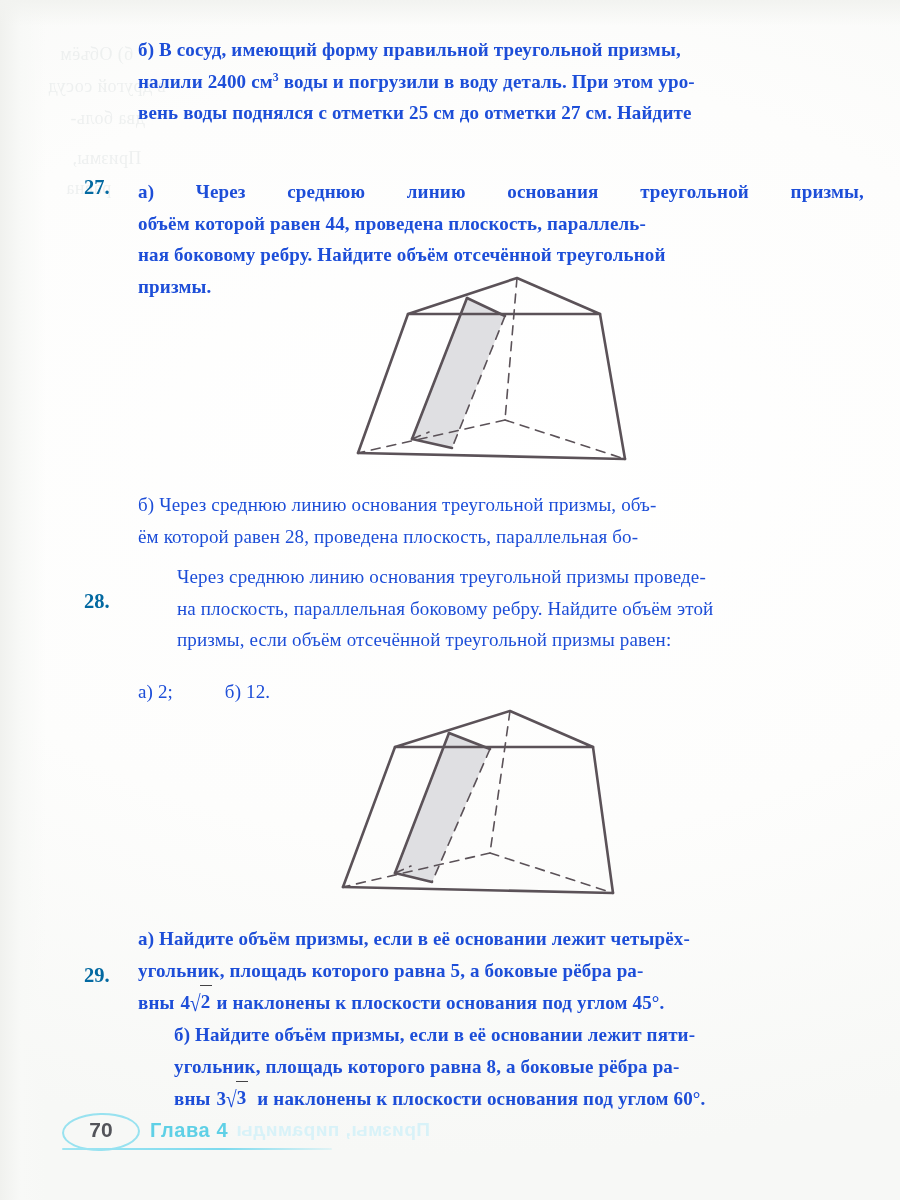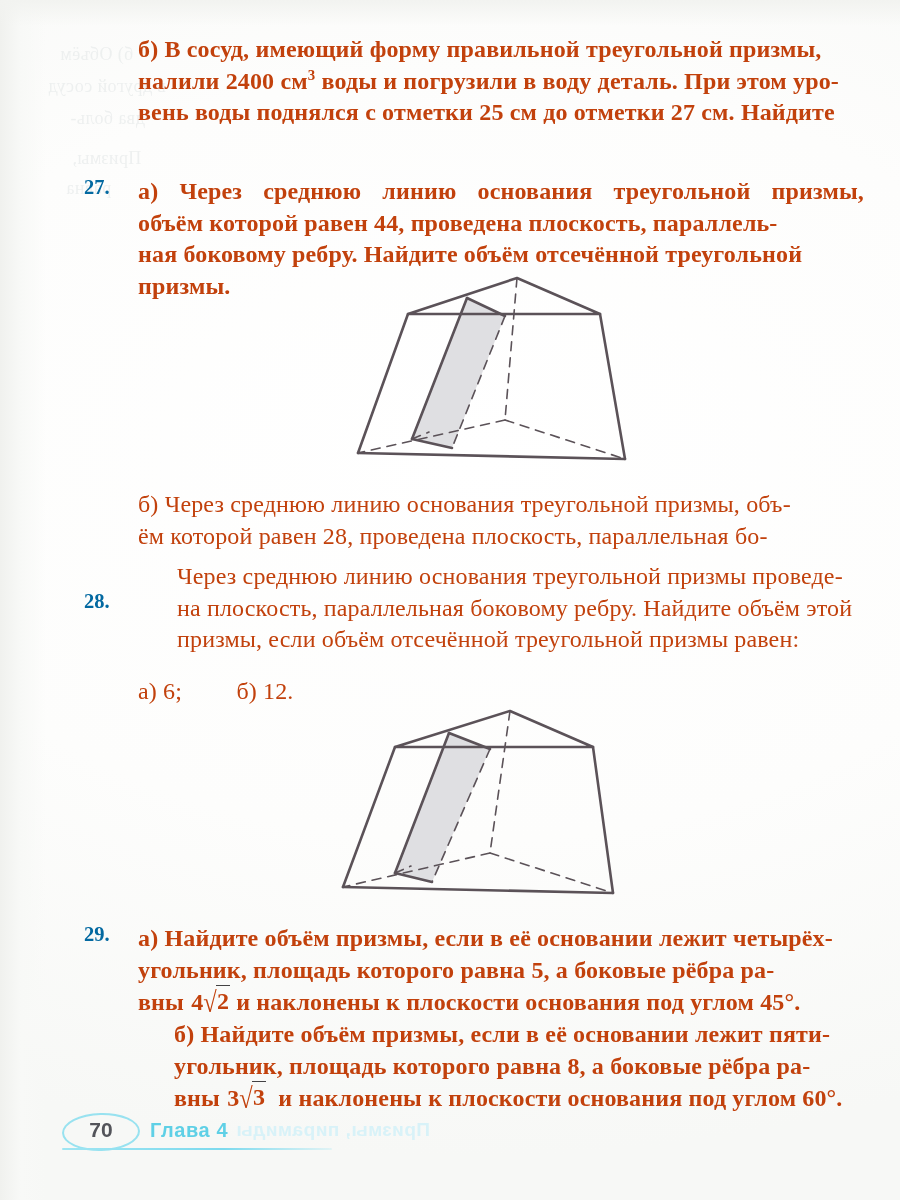--- a/index.html
+++ b/index.html
@@ -33,26 +33,26 @@
     transform:scaleX(-1);
     white-space:nowrap;pointer-events:none;user-select:none;
     font-size:18px;letter-spacing:.4px;
   }
 
   .content{position:absolute;left:0;top:0;width:900px;height:1200px;}
 
   
   .para{
     position:absolute;
-    font-size:24px;
+    font-size:19px;
     line-height:31.5px;
     text-align:justify;
     text-justify:inter-word;
     letter-spacing:.15px;
-    color:#c2410c;
+    color:#1d4ed8;
   }
   .num{
     position:absolute;
     font-weight:bold;
     font-size:20.5px;
     color:#0369a1;
   }
   .para.bold-run{font-weight:bold;}
   sup{font-size:.62em;vertical-align:super;line-height:0;}
 
@@ -188,21 +188,21 @@
 
   <div class="num" style="left:84px;top:590px;">28.</div>
 
   <div class="para" style="left:138px;top:561px;width:726px;margin-left:39px;">
     <div>Через среднюю линию основания треугольной призмы проведе-</div>
     <div>на плоскость, параллельная боковому ребру. Найдите объём этой</div>
     <div>призмы, если объём отсечённой треугольной призмы равен:</div>
   </div>
 
   <div class="para" style="left:138px;top:676px;width:400px;">
-    <span>а) 6;</span>
+    <span>а) 2;</span>
     <span style="display:inline-block;width:42px;"></span>
     <span>б) 12.</span>
   </div>
 
   <div class="figure" style="left:325px;top:697px;">
     <svg width="382" height="222" viewBox="0 0 382 222" xmlns="http://www.w3.org/2000/svg">
       <polygon points="124,36 165,52 107,185 70,176" fill="#d9d9dd" fill-opacity="0.85" stroke="none"></polygon>
       <g stroke="#5b5258" stroke-width="1.6" fill="none" stroke-dasharray="9,7" stroke-linecap="round">
         <path d="M185,14 L165,156"></path>
         <path d="M165,156 L18,190"></path>
@@ -215,21 +215,21 @@
         <path d="M70,50 L18,190"></path>
         <path d="M268,50 L288,196"></path>
         <path d="M18,190 L288,196"></path>
         <path d="M124,36 L70,176"></path>
         <path d="M124,36 L165,52"></path>
         <path d="M70,176 L107,185"></path>
       </g>
     </svg>
   </div>
 
-  <div class="num" style="left:84px;top:923px;text-align:center;">29.</div>
+  <div class="num" style="left:84px;top:964px;text-align:center;">29.</div>
 
   <div class="para bold-run" style="left:138px;top:923px;width:726px;">
     <div>а) Найдите объём призмы, если в её основании лежит четырёх-</div>
     <div>угольник, площадь которого равна 5, а боковые рёбра ра-</div>
     <div>
       <span>вны</span>&nbsp;<span class="rad"><span>4</span><span class="sq"></span><span class="rx">2</span></span>&nbsp;<span>и наклонены к плоскости основания под углом 45°.</span>
     </div>
   </div>
 
   <div class="para bold-run" style="left:138px;top:1019px;width:726px;margin-left:36px;">

